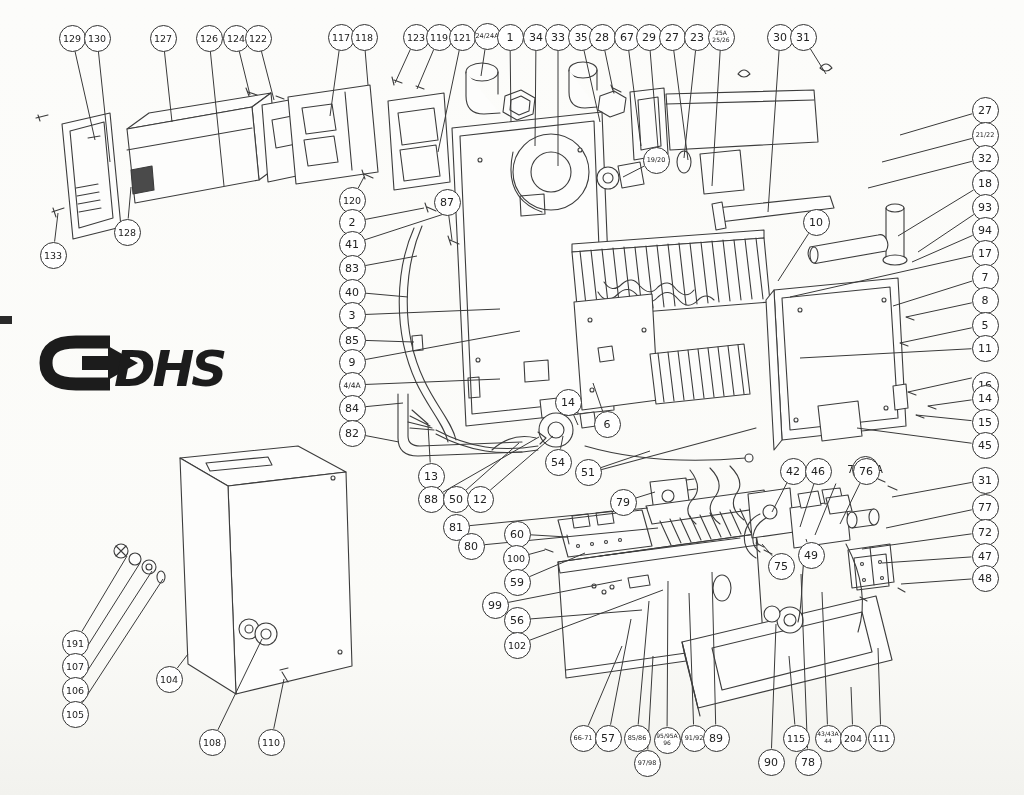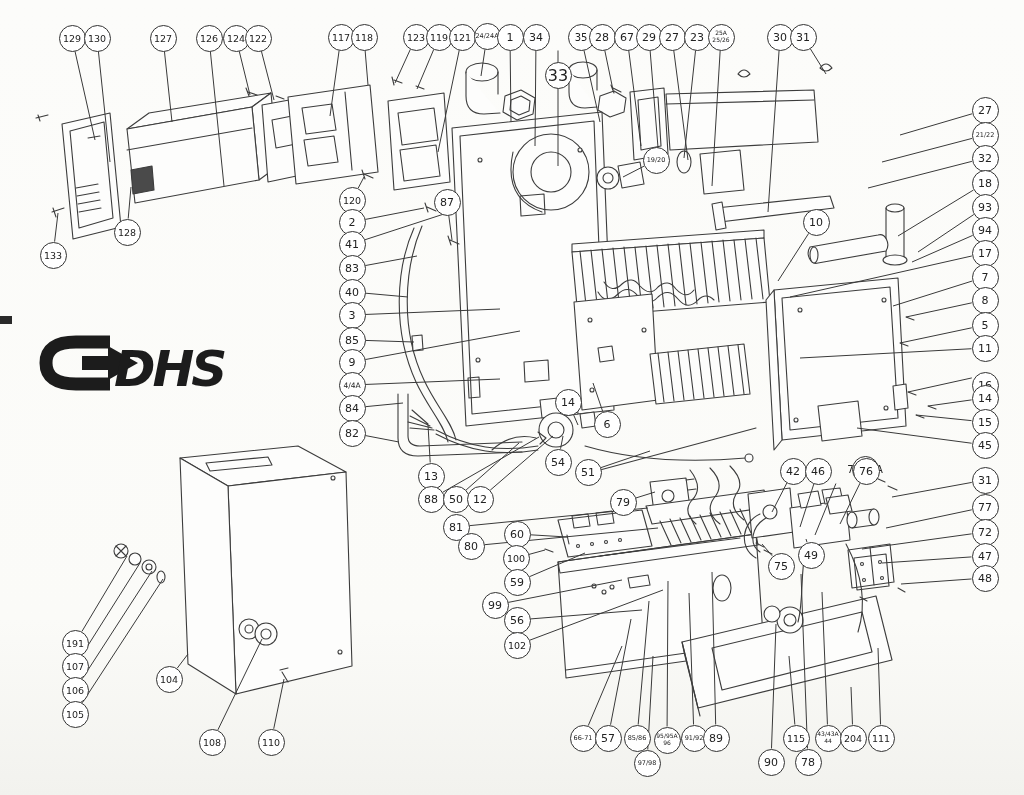--- a/index.html
+++ b/index.html
@@ -397,21 +397,21 @@
       <div class="callout" style="left: 222.5px; top: 24.5px; border-color: rgb(51, 51, 51); background: rgb(255, 255, 255); color: rgb(34, 34, 34); font-size: 9.5px;">124</div>
       <div class="callout" style="left: 244.5px; top: 24.5px; border-color: rgb(51, 51, 51); background: rgb(255, 255, 255); color: rgb(34, 34, 34); font-size: 9.5px;">122</div>
       <div class="callout" style="left: 327.5px; top: 23.5px; border-color: rgb(51, 51, 51); background: rgb(255, 255, 255); color: rgb(34, 34, 34); font-size: 9.5px;">117</div>
       <div class="callout" style="left: 350.5px; top: 23.5px; border-color: rgb(51, 51, 51); background: rgb(255, 255, 255); color: rgb(34, 34, 34); font-size: 9.5px;">118</div>
       <div class="callout" style="left: 402.5px; top: 23.5px; border-color: rgb(51, 51, 51); background: rgb(255, 255, 255); color: rgb(34, 34, 34); font-size: 9.5px;">123</div>
       <div class="callout" style="left: 425.5px; top: 23.5px; border-color: rgb(51, 51, 51); background: rgb(255, 255, 255); color: rgb(34, 34, 34); font-size: 9.5px;">119</div>
       <div class="callout" style="left: 448.5px; top: 23.5px; border-color: rgb(51, 51, 51); background: rgb(255, 255, 255); color: rgb(34, 34, 34); font-size: 9.5px;">121</div>
       <div class="callout" style="left: 473.5px; top: 22.5px; border-color: rgb(51, 51, 51); background: rgb(255, 255, 255); color: rgb(34, 34, 34); font-size: 6.5px;">24/24A</div>
       <div class="callout" style="left: 496.5px; top: 23.5px; border-color: rgb(51, 51, 51); background: rgb(255, 255, 255); color: rgb(34, 34, 34); font-size: 11px;">1</div>
       <div class="callout" style="left: 522.5px; top: 23.5px; border-color: rgb(51, 51, 51); background: rgb(255, 255, 255); color: rgb(34, 34, 34); font-size: 11px;">34</div>
-      <div class="callout" style="left: 544.5px; top: 23.5px; border-color: rgb(51, 51, 51); background: rgb(255, 255, 255); color: rgb(34, 34, 34); font-size: 16px; margin-top: 38px;">33</div>
+      <div class="callout" style="left: 544.5px; top: 23.5px; border-color: rgb(51, 51, 51); background: rgb(255, 255, 255); color: rgb(34, 34, 34); font-size: 11px;">33</div>
       <div class="callout" style="left: 567.5px; top: 23.5px; border-color: rgb(51, 51, 51); background: rgb(255, 255, 255); color: rgb(34, 34, 34); font-size: 10px;">35</div>
       <div class="callout" style="left: 588.5px; top: 23.5px; border-color: rgb(51, 51, 51); background: rgb(255, 255, 255); color: rgb(34, 34, 34); font-size: 11px;">28</div>
       <div class="callout" style="left: 613.5px; top: 23.5px; border-color: rgb(51, 51, 51); background: rgb(255, 255, 255); color: rgb(34, 34, 34); font-size: 11px;">67</div>
       <div class="callout" style="left: 635.5px; top: 23.5px; border-color: rgb(51, 51, 51); background: rgb(255, 255, 255); color: rgb(34, 34, 34); font-size: 11px;">29</div>
       <div class="callout" style="left: 658.5px; top: 23.5px; border-color: rgb(51, 51, 51); background: rgb(255, 255, 255); color: rgb(34, 34, 34); font-size: 11px;">27</div>
       <div class="callout" style="left: 683.5px; top: 23.5px; border-color: rgb(51, 51, 51); background: rgb(255, 255, 255); color: rgb(34, 34, 34); font-size: 11px;">23</div>
       <div class="callout" style="left: 707.5px; top: 23.5px; border-color: rgb(51, 51, 51); background: rgb(255, 255, 255); color: rgb(34, 34, 34); font-size: 6px; flex-direction: column; line-height: 1.1;">
         <div>25A</div>
         <div>25/26</div>
       </div>

